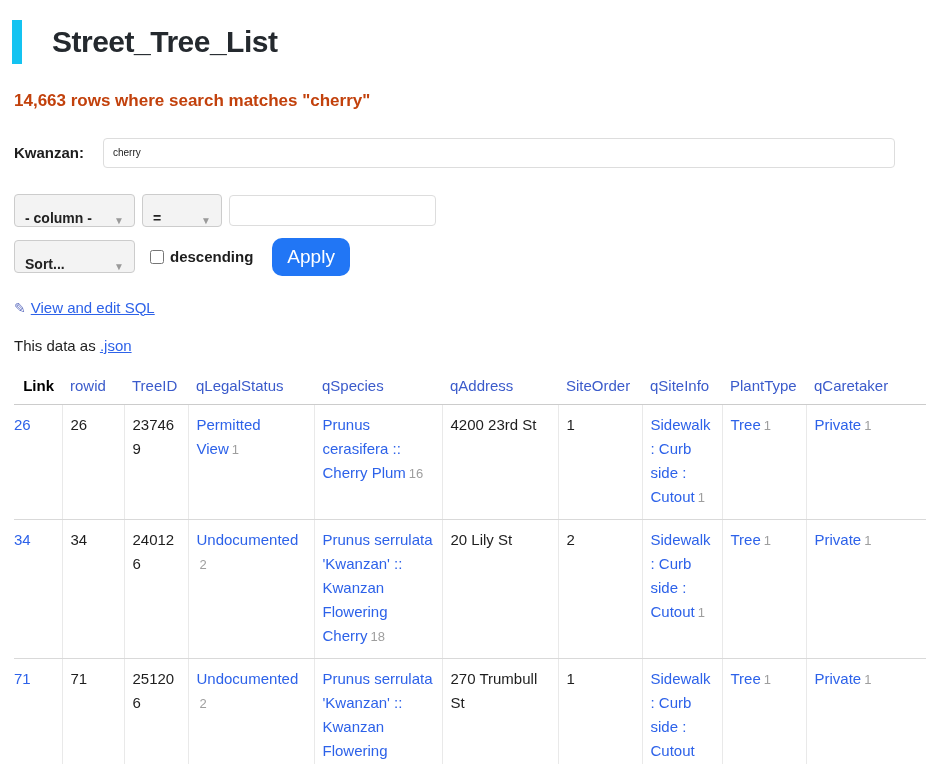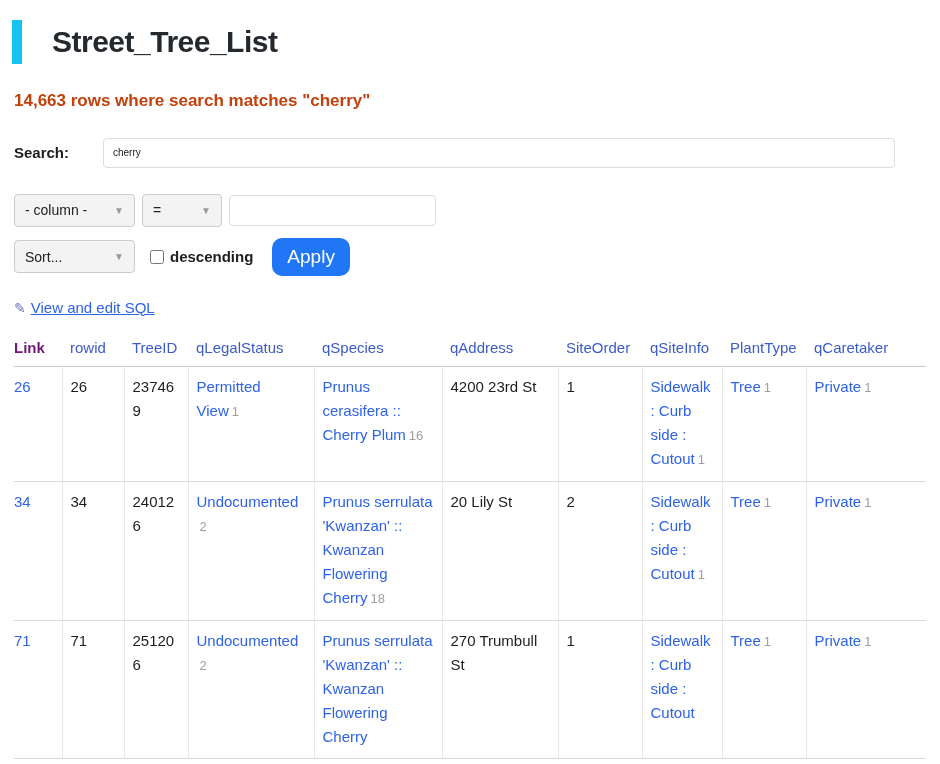--- a/index.html
+++ b/index.html
@@ -53,32 +53,33 @@
     color:#222;
     box-sizing:border-box;
     outline:none;
   }
 
   
   .filter-row{ display:flex; align-items:center; margin-top:26px; gap:7px; }
   .sort-row{ display:flex; align-items:center; margin-top:11px; }
   .select{
     display:inline-flex;
-    align-items:center;
+    align-items:flex-end;
     justify-content:space-between;
     background:#f3f3f3;
     border:1px solid #ccc;
     border-radius:4px;
     height:33px;
     padding:0 10px;
     font-size:14px;
     color:#222;
     cursor:pointer;
     box-sizing:border-box;
     user-select:none;
+    font-weight:bold;
   }
   .select .chev{ color:#9a9a9a; font-size:10px; margin-left:10px; }
   .w-col{ width:121px; }
   .w-op{ width:80px; }
   .filter-value{
     width:207px;
     height:31px;
     border:1px solid #ddd;
     border-radius:4px;
     padding:0 8px;
@@ -119,21 +120,21 @@
   th{
     text-align:left;
     font-weight:bold;
     padding:4px 8px 10px 8px;
     border-bottom:1px solid #ccc;
     white-space:nowrap;
     overflow:hidden;
   }
   th:first-child, td:first-child{ padding-left:0; }
   th a{ color:var(--header-link); text-decoration:none; font-weight:normal; }
-  th.plain-col{ color:#701a75; }
+  th.plain-col{ color:#000000;text-align:right; }
   td{
     vertical-align:top;
     padding:8px 8px 9px 8px;
     border-bottom:1px solid #d9d9d9;
     line-height:24px;
     word-wrap:break-word;
   }
   td + td{ border-left:1px solid #e9e9e9; }
   td a{ text-decoration:none; color:var(--link); }
   .count{ color:var(--count-gray); font-size:13px; margin-left:3px; }
@@ -141,21 +142,21 @@
 </head>
 <body>
 
 <div class="wrap">
 
   <h1>Street_Tree_List</h1>
 
   <p class="summary">14,663 rows where search matches "cherry"</p>
 
   <div class="search-row">
-    <label>Search:</label>
+    <label>Kwanzan:</label>
     <input class="search-input" type="text" value="cherry" style="">
   </div>
 
   <div class="filter-row">
     <div class="select w-col">
       <span>- column -</span>
       <span class="chev">▼</span>
     </div>
     <div class="select w-op">
       <span>=</span>
@@ -171,20 +172,23 @@
     </div>
     <input class="descending-box" type="checkbox" style="">
     <span class="descending-label">descending</span>
     <button class="apply-btn">Apply</button>
   </div>
 
   <div class="sql-line">
     <span class="pencil">✎</span><a href="#">View and edit SQL</a>
   </div>
 
+  <div class="json-line">
+    <span>This data as </span><a href="#">.json</a>
+  </div>
 
 
   <table>
     <colgroup id="table-colgroup">
         <col style="width: 48px;">
         <col style="width: 62px;">
         <col style="width: 64px;">
         <col style="width: 126px;">
         <col style="width: 128px;">
         <col style="width: 116px;">

